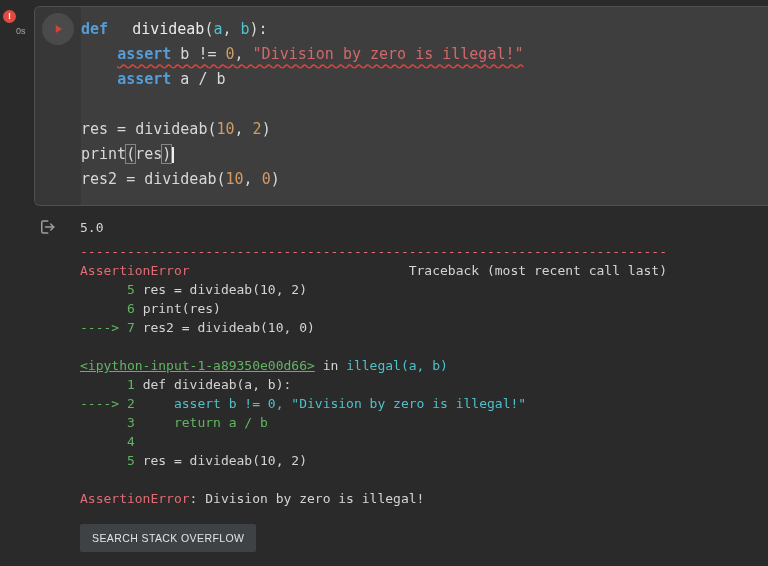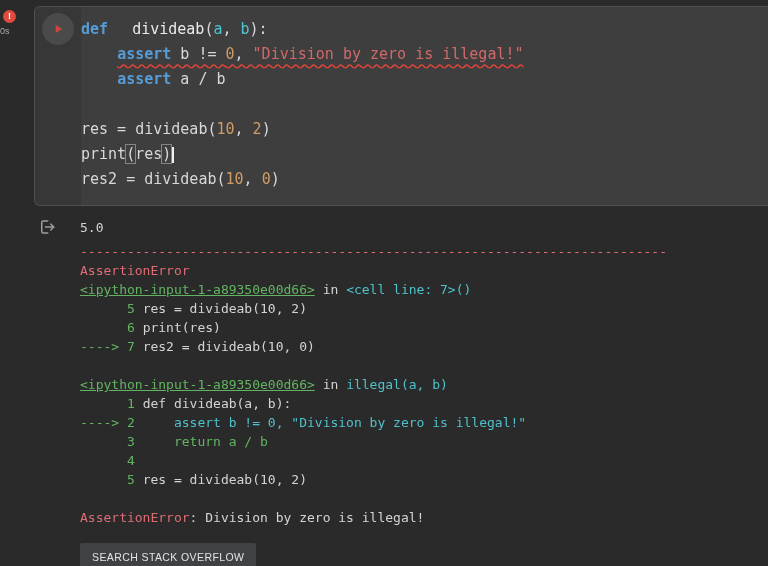--- a/index.html
+++ b/index.html
@@ -10,21 +10,21 @@
   }
   *{margin:0;padding:0;box-sizing:border-box;}
   html,body{width:768px;height:566px;overflow:hidden;}
   body{background:var(--pagebg);font-family:"DejaVu Sans Mono",monospace;position:relative;}
 
   
   .exec-gutter{position:absolute;left:0;top:0;width:34px;height:100%;}
   .error-badge{position:absolute;left:3px;top:10px;width:13px;height:13px;border-radius:50%;
     background:var(--badge);color:#fff;font-family:"Liberation Sans",sans-serif;font-weight:bold;
     font-size:9px;line-height:13px;text-align:center;}
-  .exec-time{position:absolute;left:0;top:26px;font-family:"Liberation Sans",sans-serif;
+  .exec-time{position:absolute;left:16px;top:26px;font-family:"Liberation Sans",sans-serif;
     font-size:9px;color:#a8a8a8;}
 
   
   .cell{margin-left:34px;margin-top:6px;height:200px;background:var(--cellbg);
     border:1px solid #505050;border-right:none;border-radius:6px 0 0 6px;display:flex;overflow:hidden;}
   .cell-gutter{width:46px;flex:none;background:var(--gutterbg);}
   .run-button{width:32px;height:32px;border-radius:50%;background:#4a4a4a;margin:6px auto 0;
     display:flex;align-items:center;justify-content:center;cursor:pointer;}
   .editor{flex:1;background:var(--editorbg);padding-top:10px;font-size:15px;color:var(--pl);}
   .code-line{white-space:pre;height:25px;line-height:25px;}
@@ -92,22 +92,21 @@
         <path d="M13 4H7a2 2 0 0 0-2 2v12a2 2 0 0 0 2 2h6"></path>
         <path d="M10 12h11"></path>
         <path d="M17 8l4 4-4 4"></path>
       </svg>
     </span>
   </div>
   <div class="output-body">
     <div>
         <div class="out-line"><span class="tk-w">5.0</span></div>
         <div class="out-line gap"><span class="tk-r">---------------------------------------------------------------------------</span></div>
-        <div class="out-line spread"><span><span class="tk-r">AssertionError</span></span></div>
-        <div class="out-line"><span class="tk-lk">&lt;ipython-input-1-a89350e00d66&gt;</span><span class="tk-w"> in </span><span class="tk-c">&lt;cell line: 7&gt;()</span></div>
+        <div class="out-line spread"><span><span class="tk-r">AssertionError</span></span><span><span class="tk-w">Traceback (most recent call last)</span></span></div>
         <div class="out-line"><span class="tk-g">      5 </span><span class="tk-w">res = divideab(10, 2)</span></div>
         <div class="out-line"><span class="tk-g">      6 </span><span class="tk-w">print(res)</span></div>
         <div class="out-line"><span class="tk-g">----&gt; 7 </span><span class="tk-w">res2 = divideab(10, 0)</span></div>
         <div class="out-line">&nbsp;</div>
         <div class="out-line"><span class="tk-lk">&lt;ipython-input-1-a89350e00d66&gt;</span><span class="tk-w"> in </span><span class="tk-c">illegal(a, b)</span></div>
         <div class="out-line"><span class="tk-g">      1 </span><span class="tk-w">def divideab(a, b):</span></div>
         <div class="out-line"><span class="tk-g">----&gt; 2 </span><span class="tk-c">    assert b != 0, "Division by zero is illegal!"</span></div>
         <div class="out-line"><span class="tk-g">      3 </span><span class="tk-g">    return a / b</span></div>
         <div class="out-line"><span class="tk-g">      4</span></div>
         <div class="out-line"><span class="tk-g">      5 </span><span class="tk-w">res = divideab(10, 2)</span></div>

